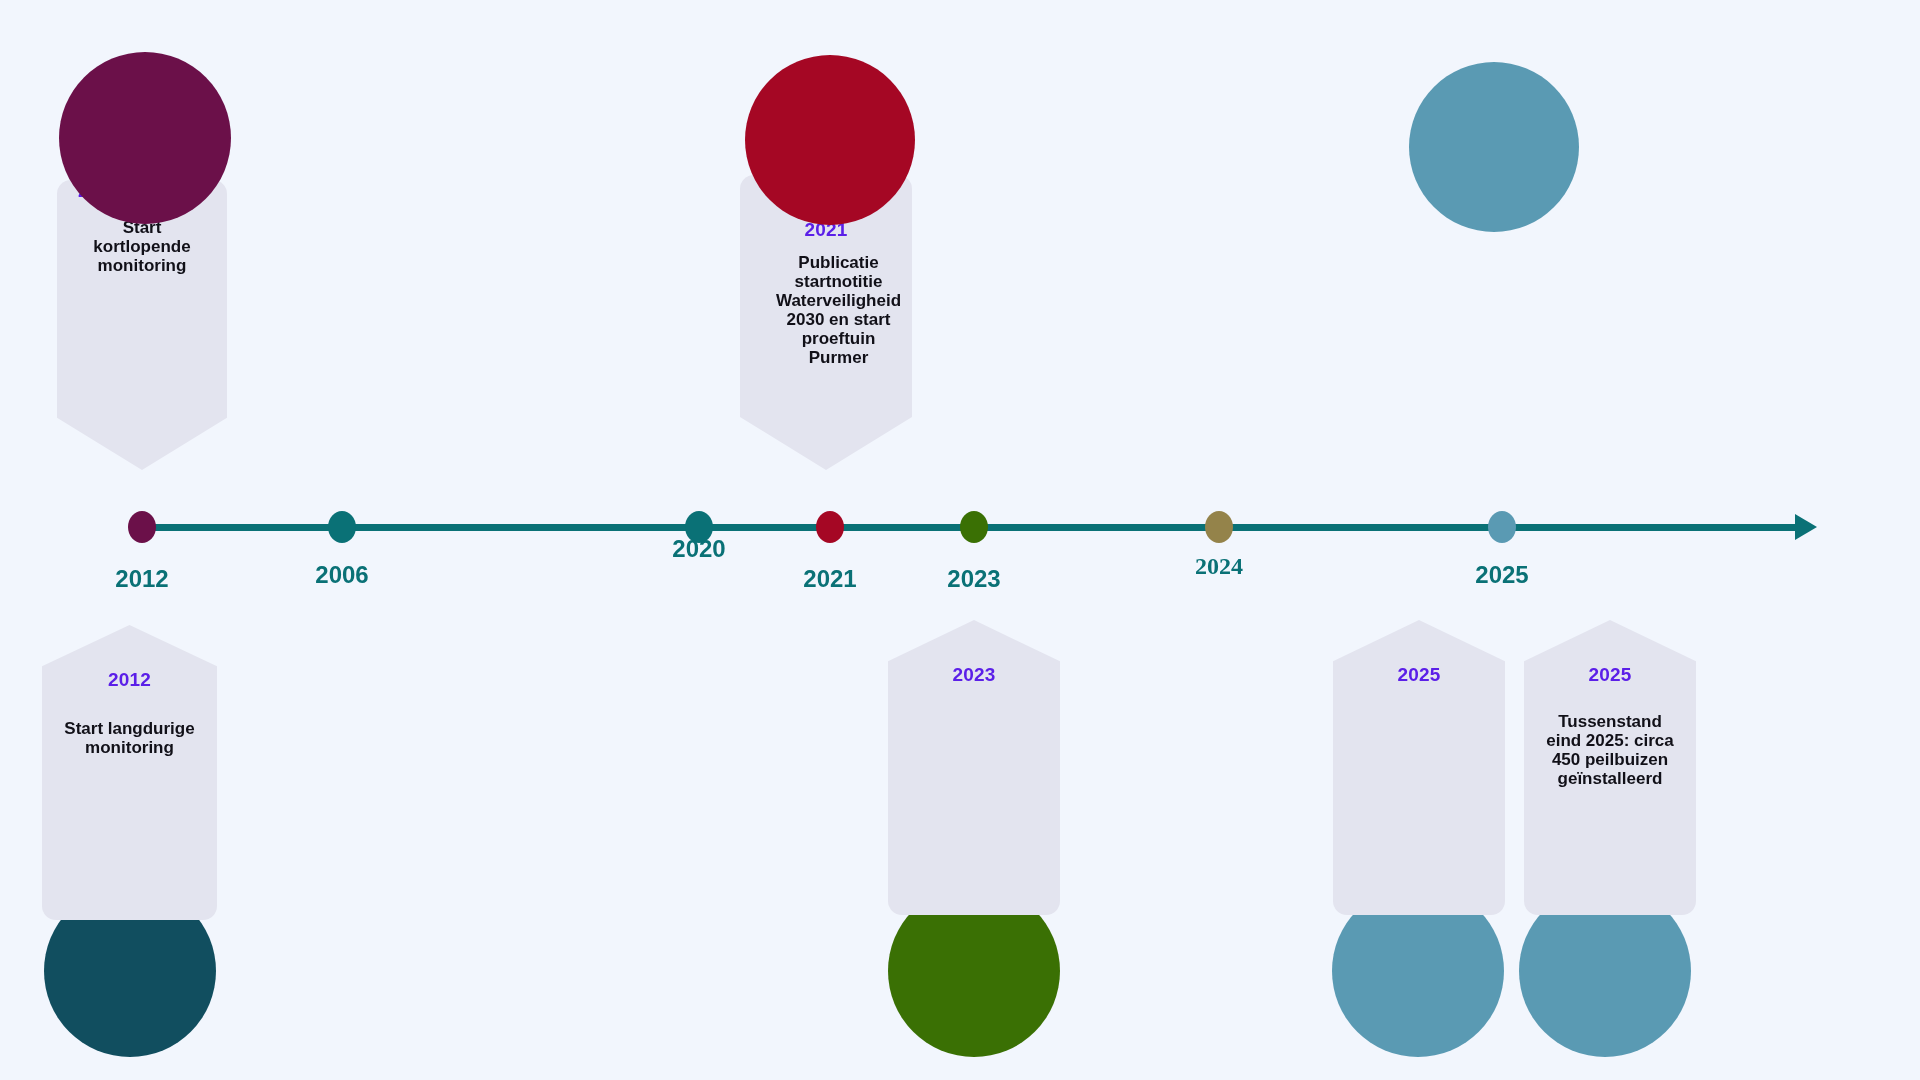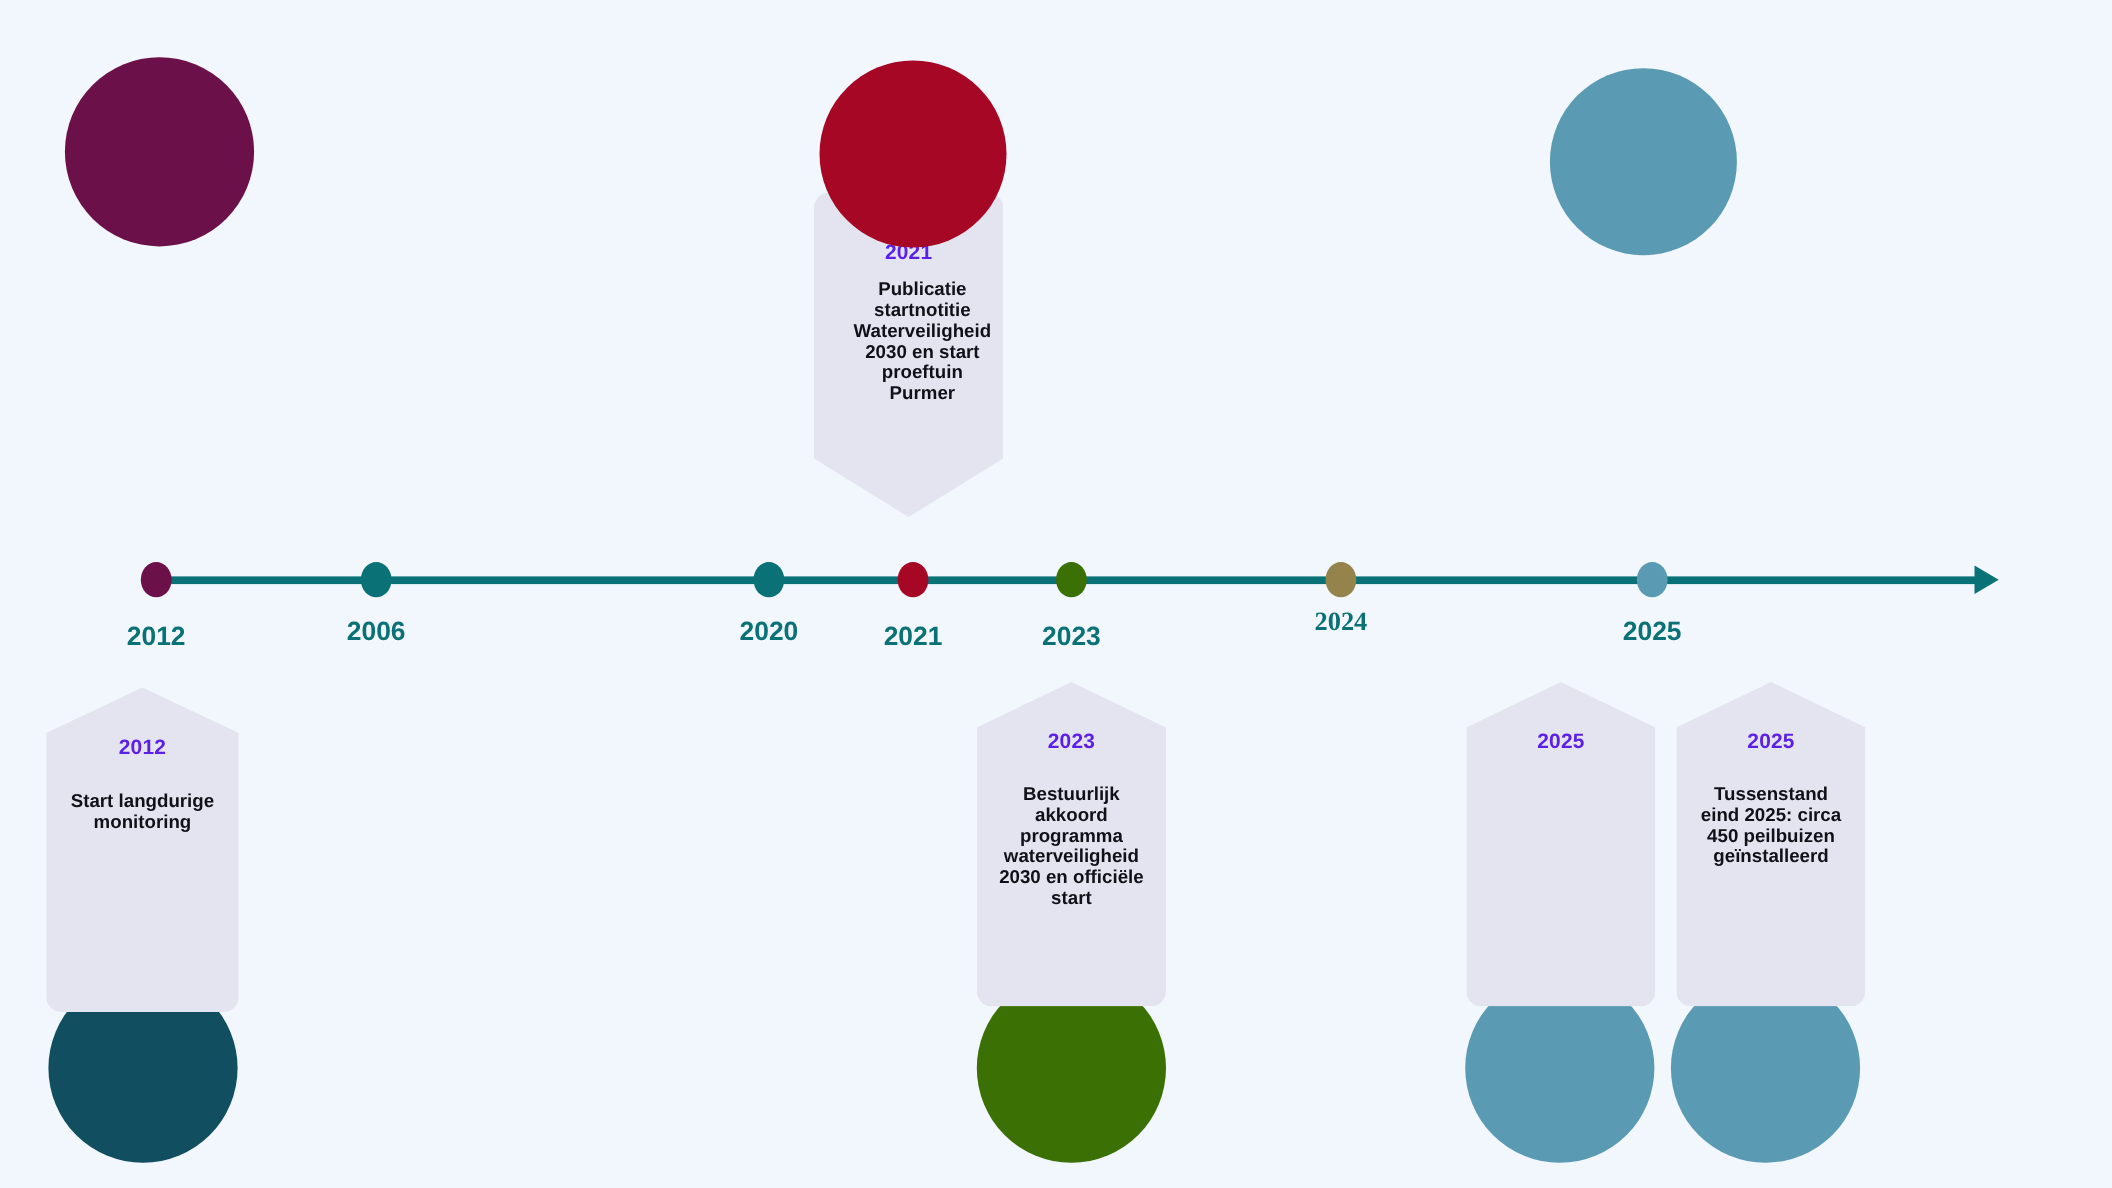--- a/index.html
+++ b/index.html
@@ -104,39 +104,42 @@
 </head>
 <body>
 
 <div id="stage">
 
   <div class="node-circle" style="left:44px; top:885px; width:172px; height:172px; background:#114E5F;"></div>
   <div class="node-circle" style="left:888px; top:885px; width:172px; height:172px; background:#3A7004;"></div>
   <div class="node-circle" style="left:1332px; top:885px; width:172px; height:172px; background:#5A9AB3;"></div>
   <div class="node-circle" style="left:1519px; top:885px; width:172px; height:172px; background:#5A9AB3;"></div>
 
+  <div class="card down" style="left:57px; top:180px; width:170px; height:290px;">
+    <div class="card-year">2012 - HEDEN</div>
+    <div class="card-text" style="margin-top:16px; max-width:130px;">Start kortlopende monitoring</div>
+  </div>
 
   <div class="card down" style="left:740px; top:175px; width:172px; height:295px;">
     <div class="card-year" style="margin-top:44px;">2021</div>
     <div class="card-text" style="margin-top:12px; max-width:152px;margin-left:25px;">Publicatie startnotitie Waterveiligheid 2030 en start proeftuin Purmer</div>
   </div>
 
 
   <div class="node-circle" style="left:59px; top:52px; width:172px; height:172px; background:#6B1049;"></div>
   <div class="node-circle" style="left:745px; top:55px; width:170px; height:170px; background:#A50724;"></div>
   <div class="node-circle" style="left:1409px; top:62px; width:170px; height:170px; background:#5A9AB3;"></div>
 
   <div class="card up" style="left:42px; top:625px; width:175px; height:295px;">
     <div class="card-year" style="margin-top:44px;">2012</div>
     <div class="card-text" style="margin-top:28px; max-width:160px;">Start langdurige monitoring</div>
   </div>
 
   <div class="card up" style="left:888px; top:620px; width:172px; height:295px;">
     <div class="card-year" style="margin-top:44px;">2023</div>
-    <div class="card-text" style="margin-top:26px; max-width:142px;">Bestuurlijk akkoord programma waterveiligheid 2030 en officiële start</div>
   </div>
 
   <div class="card up" style="left:1333px; top:620px; width:172px; height:295px;">
     <div class="card-year" style="margin-top:44px;">2025</div>
   </div>
 
   <div class="card up" style="left:1524px; top:620px; width:172px; height:295px;">
     <div class="card-year" style="margin-top:44px;">2025</div>
     <div class="card-text" style="margin-top:26px; max-width:140px;">Tussenstand eind 2025: circa 450 peilbuizen geïnstalleerd</div>
   </div>
@@ -147,19 +150,19 @@
   <div class="axis-dot" style="left:128px; background:#6B1049;"></div>
   <div class="axis-dot" style="left:328px; background:#0A7176;"></div>
   <div class="axis-dot" style="left:685px; background:#0A7176;"></div>
   <div class="axis-dot" style="left:816px; background:#A50724;"></div>
   <div class="axis-dot" style="left:960px; background:#3A7004;"></div>
   <div class="axis-dot" style="left:1205px; background:#94834A;"></div>
   <div class="axis-dot" style="left:1488px; background:#5A9AB3;"></div>
 
   <div class="axis-label" style="left:92px; top:565px; width:100px;">2012</div>
   <div class="axis-label" style="left:292px; top:561px; width:100px;">2006</div>
-  <div class="axis-label" style="left:649px; top:561px; width:100px;">2020</div>
+  <div class="axis-label" style="left:649px; top:535px; width:100px;">2020</div>
   <div class="axis-label" style="left:780px; top:565px; width:100px;">2021</div>
   <div class="axis-label" style="left:924px; top:565px; width:100px;">2023</div>
   <div class="axis-label" style="left:1169px; top:553px; width:100px;font-family:Liberation Serif, serif;">2024</div>
   <div class="axis-label" style="left:1452px; top:561px; width:100px;">2025</div>
 
 </div>
 
 </body></html>

